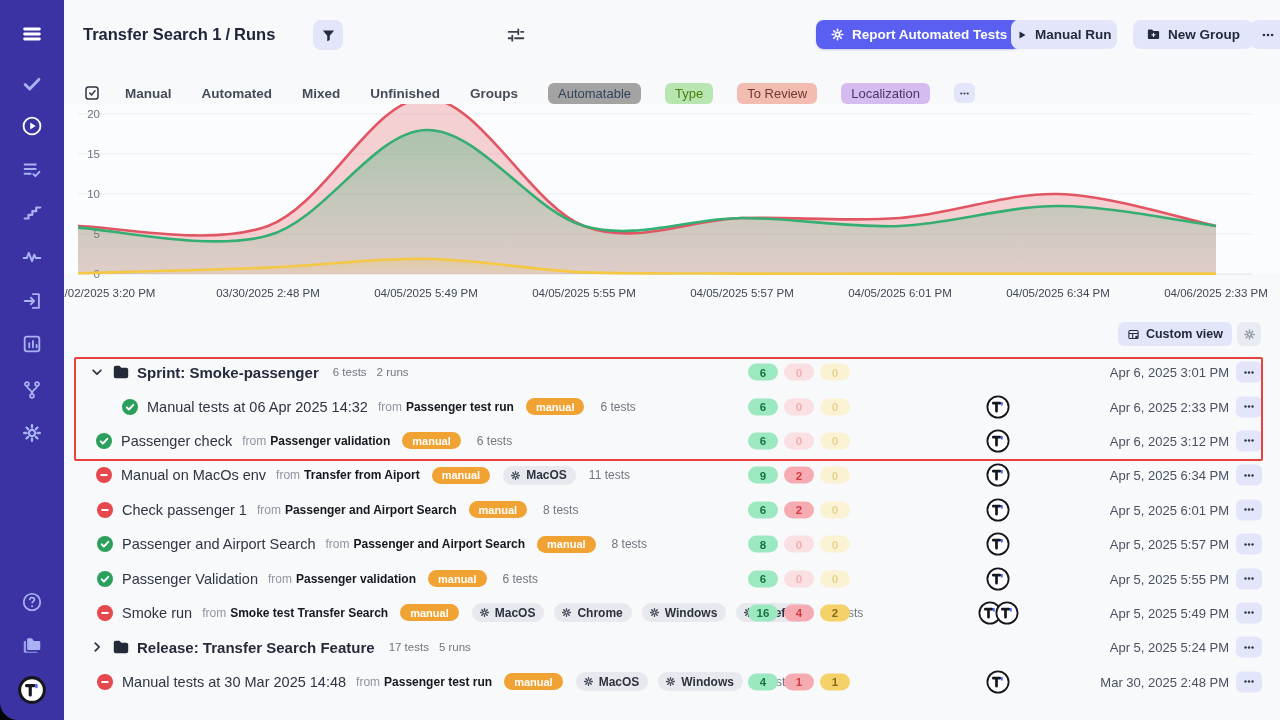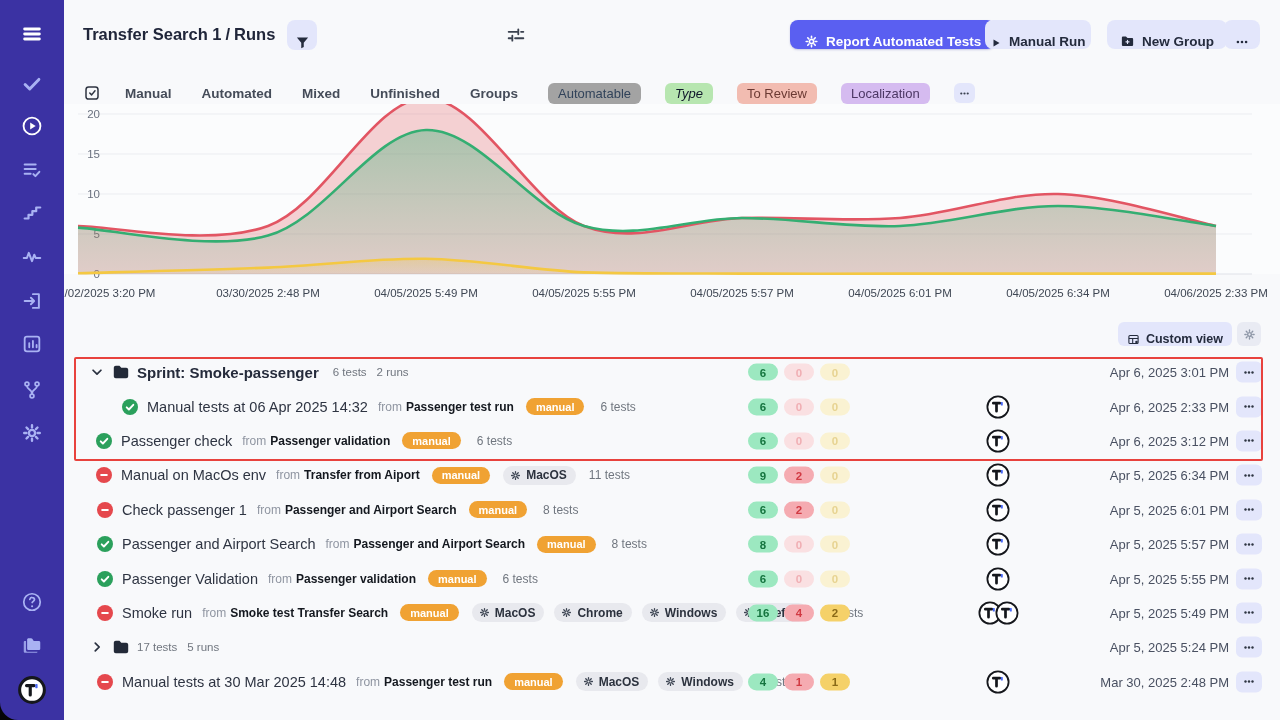--- a/index.html
+++ b/index.html
@@ -16,22 +16,22 @@
   .side-ic.active { color:#ffffff; }
   .side-ic svg { width:100%; height:100%; display:block; }
   .side-logo { position:absolute; left:50%; transform:translate(-50%,-50%); width:28px; height:28px; }
 
   
   .main { position:absolute; left:64px; top:0; width:1216px; height:720px; }
 
   
   .pagetitle { position:absolute; left:19px; top:25px; font-size:16.5px; font-weight:700; color:#20263a; }
   .pagetitle .sep { color:#20263a; font-weight:700; padding:0 4px; }
-  .btn { display:inline-flex; align-items:flex-end; justify-content:center; gap:7px; border-radius:8px;
-         background:#e3e6fb; color:#242b3d; font-size:13.5px; font-weight:600; cursor:pointer; border:none; }
+  .btn { display:inline-flex; align-items:center; justify-content:center; gap:7px; border-radius:8px;
+         background:#e3e6fb; color:#242b3d; font-size:13.5px; font-weight:600; cursor:pointer; border:none;margin-left:26px; }
   .btn svg { flex:0 0 auto; }
   .filter-btn { position:absolute; left:223px; top:20px; width:30px; height:30px; }
   .filter-btn svg { width:15px; height:15px; color:#242b3d; }
   .search { position:absolute; left:266px; top:19px; width:168px; height:31px; background:#ffffff;
             border:1px solid #d9dce5; border-radius:8px; display:flex; align-items:center; padding:0 9px; gap:7px; }
   .search svg { width:14px; height:14px; color:#8d95a3; flex:0 0 auto; }
   .search input { border:none; outline:none; width:100%; font-size:13px; color:#4a5160; background:transparent;
                   font-family:inherit; }
   .search input::placeholder { color:#98a1ae; }
   .sliders-btn { position:absolute; left:441px; top:24px; width:22px; height:22px; color:#3a414f; cursor:pointer; }
@@ -224,21 +224,21 @@
       <svg class="cb-ic" viewBox="0 0 24 24" fill="none" stroke="currentColor" stroke-width="2">
           <rect x="4" y="4" width="16" height="16" rx="3.5"></rect>
           <path d="M9 12l2.5 2.5L16 9" stroke-linecap="round" stroke-linejoin="round"></path>
         </svg>
     <span class="tab">Manual</span>
         <span class="tab">Automated</span>
         <span class="tab">Mixed</span>
         <span class="tab">Unfinished</span>
         <span class="tab">Groups</span>
         <span class="chip" style="background: #a3a3a3; color: rgb(49, 67, 90);">Automatable</span>
-        <span class="chip" style="background: rgb(183, 230, 176); color: #0f172a; font-style: italic;">Type</span>
+        <span class="chip" style="background: rgb(183, 230, 176); color: #4d7c0f;">Type</span>
         <span class="chip" style="background: rgb(242, 188, 177); color: rgb(107, 58, 51);">To Review</span>
         <span class="chip" style="background: rgb(213, 187, 240); color: rgb(76, 55, 100);">Localization</span>
         <span class="chip-more">
           <span style="display:flex;width:11px;height:11px;">
             <svg viewBox="0 0 24 24" fill="currentColor">
               <circle cx="5" cy="12" r="2.4"></circle>
               <circle cx="12" cy="12" r="2.4"></circle>
               <circle cx="19" cy="12" r="2.4"></circle>
             </svg>
           </span>
@@ -663,20 +663,21 @@
             <span class="chev">
               <svg viewBox="0 0 16 16" fill="none" stroke="currentColor" stroke-width="2" stroke-linecap="round" stroke-linejoin="round">
                 <path d="M6 3.5l4.5 4.5L6 12.5"></path>
               </svg>
             </span>
             <span class="foldic">
               <svg viewBox="0 0 20 20" fill="#232a38">
                 <path d="M2 5.2C2 4 3 3 4.2 3h4.1l2 2.3h5.5C17 5.3 18 6.3 18 7.5v7.3c0 1.2-1 2.2-2.2 2.2H4.2C3 17 2 16 2 14.8V5.2z"></path>
               </svg>
             </span>
+            <span class="g-title">Release: Transfer Search Feature</span>
             <span class="g-meta">17 tests</span>
             <span class="g-meta">5 runs</span>
           </div>
           <span class="rdate">Apr 5, 2025 5:24 PM</span>
           <span class="row-more">
             <span style="display:flex;width:12px;height:12px;">
               <svg viewBox="0 0 24 24" fill="currentColor">
                 <circle cx="5" cy="12" r="2.4"></circle>
                 <circle cx="12" cy="12" r="2.4"></circle>
                 <circle cx="19" cy="12" r="2.4"></circle>

